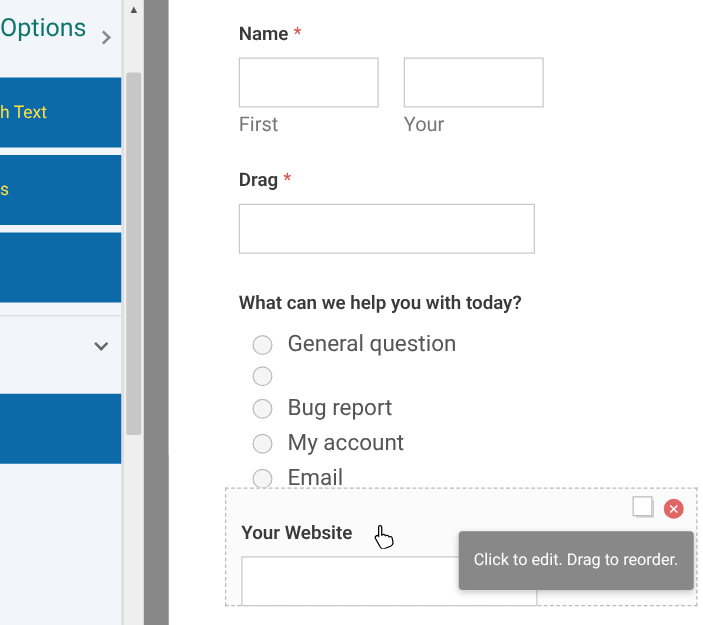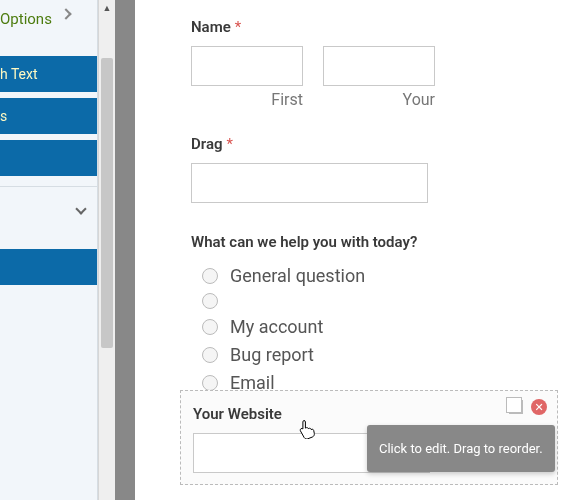--- a/index.html
+++ b/index.html
@@ -17,37 +17,37 @@
     position: absolute;
     left: 0;
     top: 0;
     width: 98px;
     height: 500px;
     background: #f2f6fa;
     border-right: 1px solid #d6dde3;
   }
   .options-row {
     display: flex;
-    align-items: flex-start;
+    align-items: flex-end;
     padding: 10px 4px 10px 0;
-    color: #4d7c0f;
-    font-size: 15px;
+    color: #0f766e;
+    font-size: 20px;
     gap: 6px;
   }
   .chev {
     width: 8px; height: 8px;
     border-right: 2px solid #888;
     border-bottom: 2px solid #888;
     transform: rotate(-45deg);
     margin-left: 4px;
   }
   .btn-block {
     background: #0c6aa8;
-    color: #fef9c3;
-    height: 36px;
+    color: #fde047;
+    height: 56px;
     margin: 6px 0;
     display: flex;
     align-items: center;
     padding-left: 0;
     font-size: 14px;
     border-right: none;
   }
   .btn-block.first { margin-top: 18px; }
   .btn-block span { padding-left: 0; }
   .hr { height:1px; background:#d6dde3; margin-top:10px; }
@@ -72,21 +72,21 @@
   .scroll-thumb {
     position:absolute; left:2px; top:58px; width:12px; height:290px;
     background:#c7c7c7; border-radius:2px;
   }
   .gutter {
     position:absolute; left:115px; top:0; width:20px; height:500px;
     background:#888;
   }
   .content {
     position:absolute; left:135px; top:0; right:0; height:364px;
-    background:#fff; padding:0 0 0 0;text-align:right;
+    background:#fff; padding:0 0 0 0;
   }
   .form-area { padding: 0 0 0 56px; }
   .field-label {
     font-weight:600; font-size:15px; color:#3a3a3a;
     margin-top:18px; display:flex; gap:2px;
   }
   .req { color:#d9534f; font-weight:400; margin-left:2px; }
   .name-row { display:flex; gap:20px; margin-top:10px; }
   .text-input {
     border:1px solid #c9c9c9; height:40px; background:#fff;
@@ -99,21 +99,21 @@
   .radio-circle {
     width:16px; height:16px; border:1px solid #bbb; border-radius:50%; background:#f5f5f5;
     flex-shrink:0; margin-left:11px;
   }
 
   .selected-field {
     position:absolute; left:180px; top:390px; right:4px; height:95px;
     border:1px dashed #bbb; background:#fbfbfb;
     padding:14px 12px 0 12px;
   }
-  .selected-field .field-label { margin-top:0;text-align:center; }
+  .selected-field .field-label { margin-top:12px;text-align:center; }
   .selected-field .text-input { width:237px; margin-top:10px; height:40px; }
   .field-tools {
     position:absolute; top:8px; right:10px; display:flex; gap:8px; align-items:center;
   }
   .tool-dup {
     width:14px; height:14px; border:1px solid #bbb; background:#fff; position:relative;
   }
   .tool-dup::after{
     content:""; position:absolute; top:-4px; left:-4px; width:14px;height:14px;border:1px solid #bbb;background:#fff;
   }
@@ -199,25 +199,25 @@
     <div class="radio-group">
       <div class="radio-row">
         <span class="radio-circle"></span>
         <span>General question</span>
       </div>
       <div class="radio-row">
         <span class="radio-circle"></span>
       </div>
       <div class="radio-row">
         <span class="radio-circle"></span>
+        <span>Bug report</span>
+      </div>
+      <div class="radio-row">
+        <span class="radio-circle"></span>
         <span>My account</span>
-      </div>
-      <div class="radio-row">
-        <span class="radio-circle"></span>
-        <span>Bug report</span>
       </div>
       <div class="radio-row">
         <span class="radio-circle"></span>
         <span>Email</span>
       </div>
     </div>
   </div>
 </div>
 
 <div class="selected-field">

